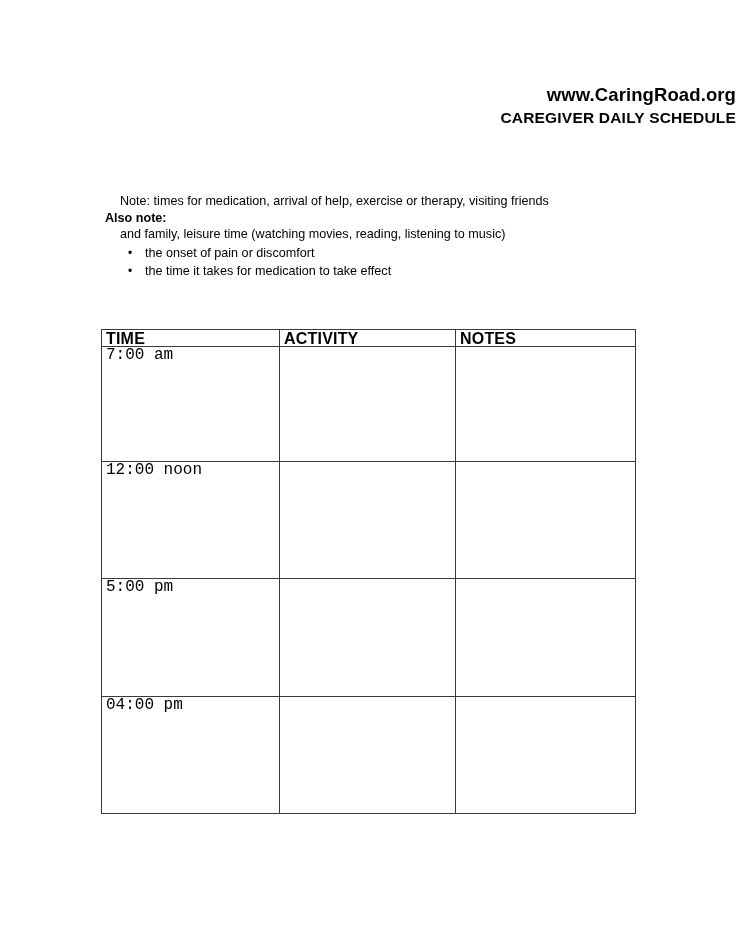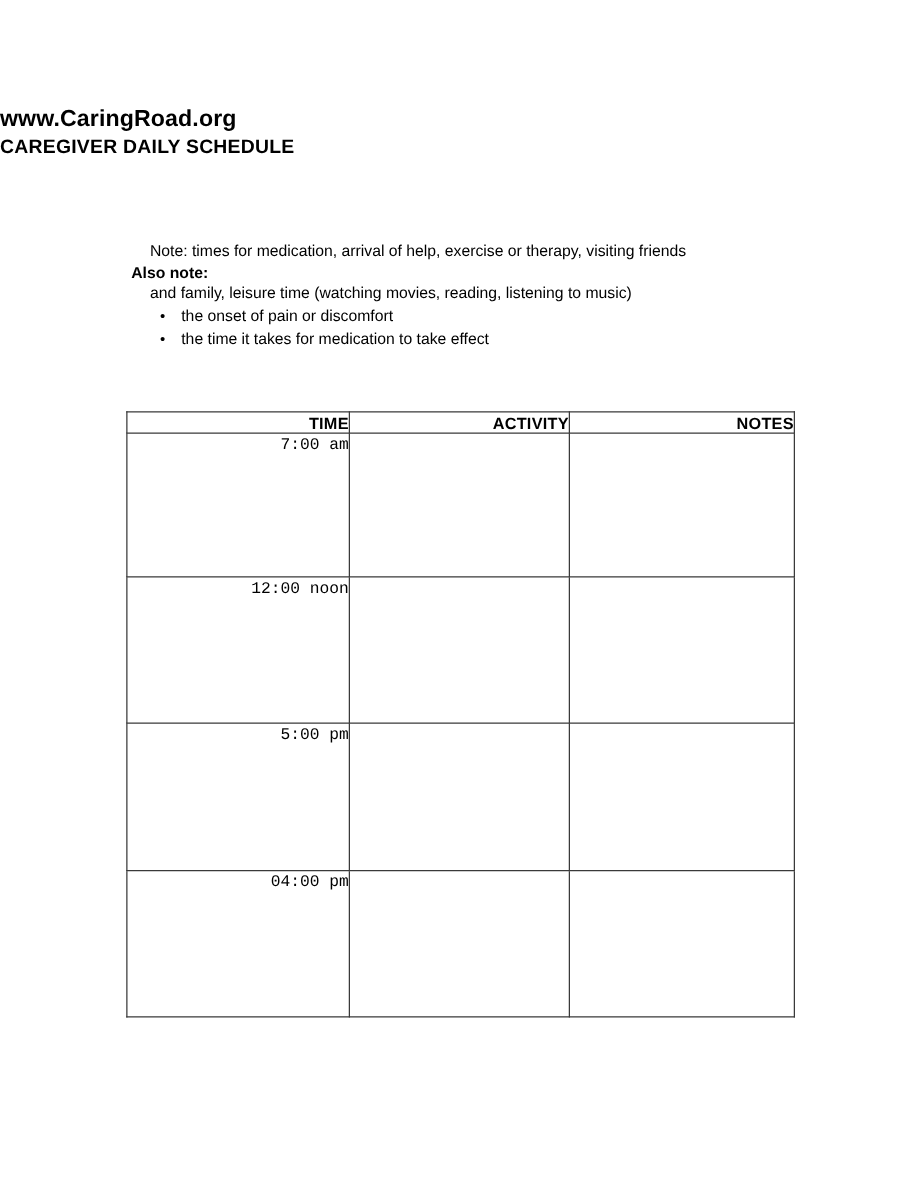--- a/index.html
+++ b/index.html
@@ -25,21 +25,21 @@
     background: #ffffff;
     overflow: hidden;
   }
 
   
   .title-block {
     position: absolute;
     left: 0;
     top: 84px;
     width: 736px;
-    text-align: left;
+    text-align: right;
   }
   .site-title {
     font-size: 18.5px;
     font-weight: bold;
     line-height: 22px;
     letter-spacing: 0.1px;
     margin: 0;
   }
   .doc-title {
     font-size: 15.5px;
@@ -126,23 +126,23 @@
     table-layout: fixed;
   }
   .schedule col.c-time   { width: 178px; }
   .schedule col.c-act    { width: 176px; }
   .schedule col.c-notes  { width: 180px; }
 
   .schedule th,
   .schedule td {
     border: 1.3px solid #3a3a3a;
     padding: 1px 0 0 4px;
-    text-align: right;
+    text-align: left;
     vertical-align: top;
-    font-size: 13px;
+    font-size: 16px;
     line-height: 15px;
   }
   .schedule thead th {
     font-weight: bold;
     height: 15px;
     letter-spacing: 0.2px;
   }
   .schedule tbody td {
     font-weight: normal;
     font-family: Liberation Mono, monospace;

